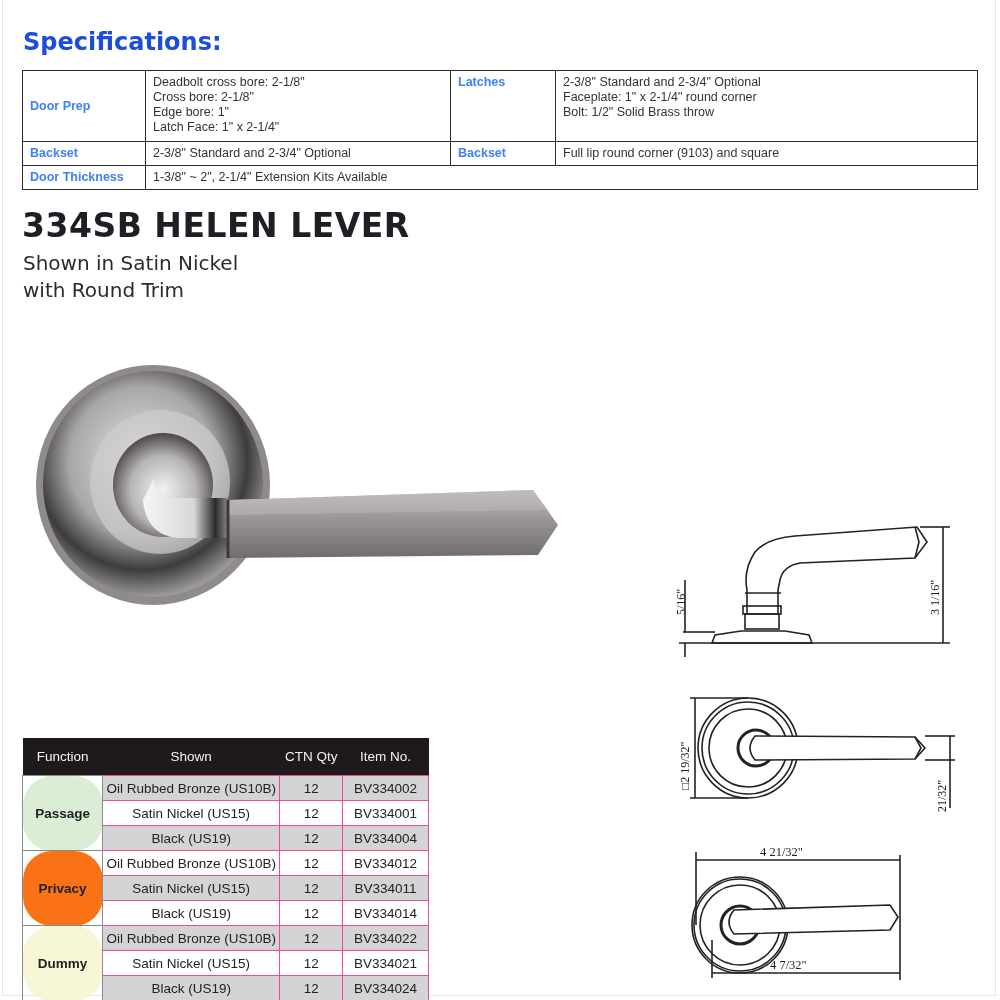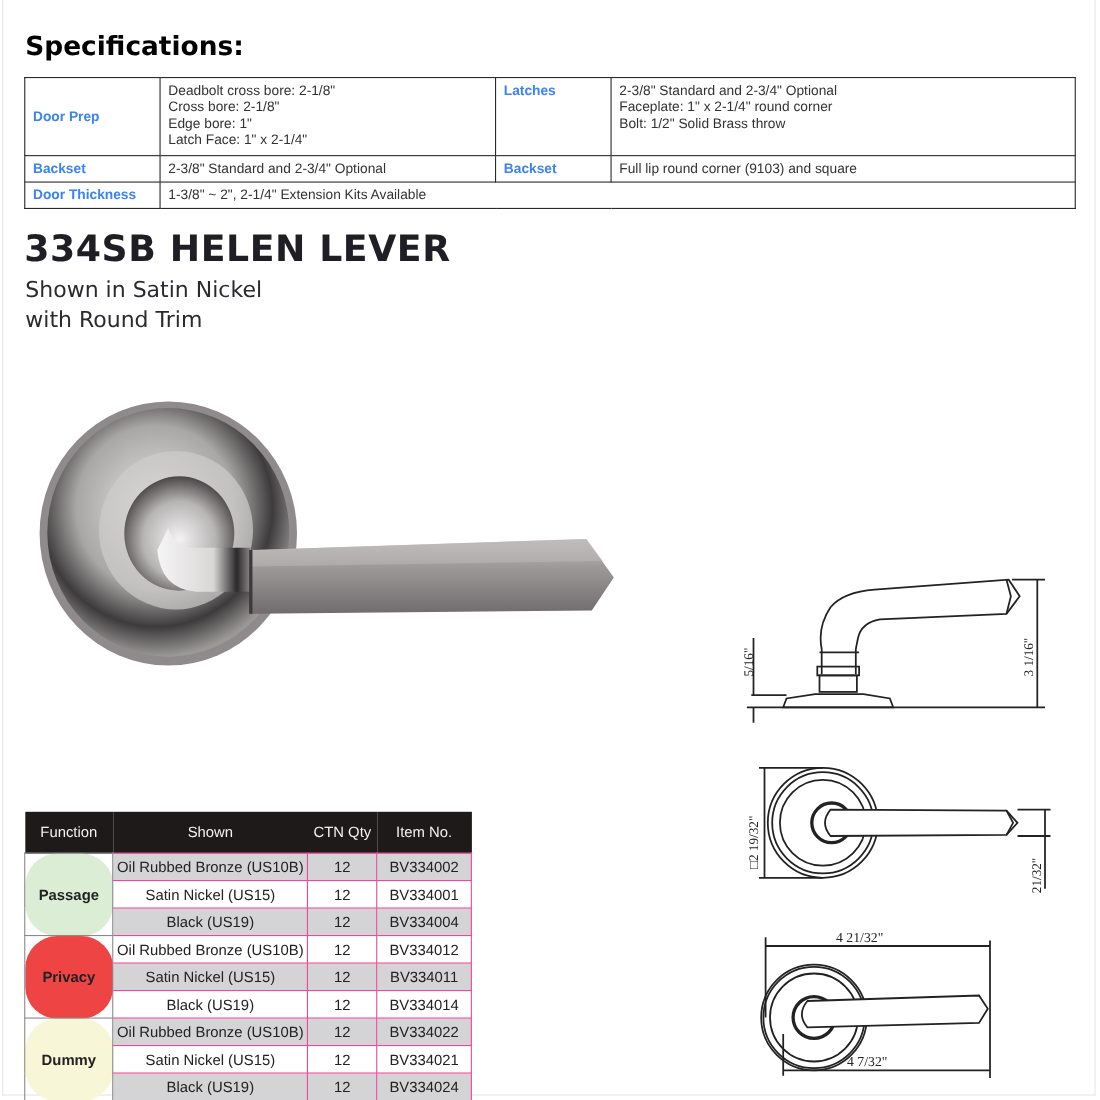--- a/index.html
+++ b/index.html
@@ -7,21 +7,21 @@
       width:1000px; height:1000px; background:#ffffff; position:relative; overflow:hidden;
       font-family:"Liberation Sans", sans-serif; color:#1a1a1a;
     }
     .page-frame {
       position:absolute; left:2px; top:0; width:994px; height:996px;
       border-left:1px solid #e6e6e6; border-right:1px solid #e6e6e6; border-bottom:1px solid #e6e6e6;
       box-sizing:border-box;
     }
     .spec-title {
       position:absolute; left:23px; top:28px; font-family:"DejaVu Sans", sans-serif;
-      font-size:24px; font-weight:bold; color:#000000; letter-spacing:0px;
+      font-size:24px; font-weight:bold; color:#1d4ed8; letter-spacing:0px;
     }
     table.spec {
       position:absolute; left:22px; top:70px; width:956px; border-collapse:collapse;
       font-size:12.5px; color:#333;
     }
     table.spec td {
       border:1.5px solid #2a2a2a; vertical-align:top; padding:4px 7px; line-height:15px;
     }
     table.spec td.lbl { font-weight:bold; color:#3b82f6; }
     table.spec td.lbl.mid { vertical-align:middle; }
@@ -214,21 +214,21 @@
     <td class="c">12</td>
     <td class="c">BV334001</td>
   </tr>
   <tr class="shade">
     <td class="c">Black (US19)</td>
     <td class="c">12</td>
     <td class="c">BV334004</td>
   </tr>
 
   <tr class="plain">
-    <td rowspan="3" class="fn" style="background:#ef4444">Privacy</td>
+    <td rowspan="3" class="fn" style="background:#f97316">Privacy</td>
     <td class="c">Oil Rubbed Bronze (US10B)</td>
     <td class="c">12</td>
     <td class="c">BV334012</td>
   </tr>
   <tr class="shade">
     <td class="c">Satin Nickel (US15)</td>
     <td class="c">12</td>
     <td class="c">BV334011</td>
   </tr>
   <tr class="plain">

